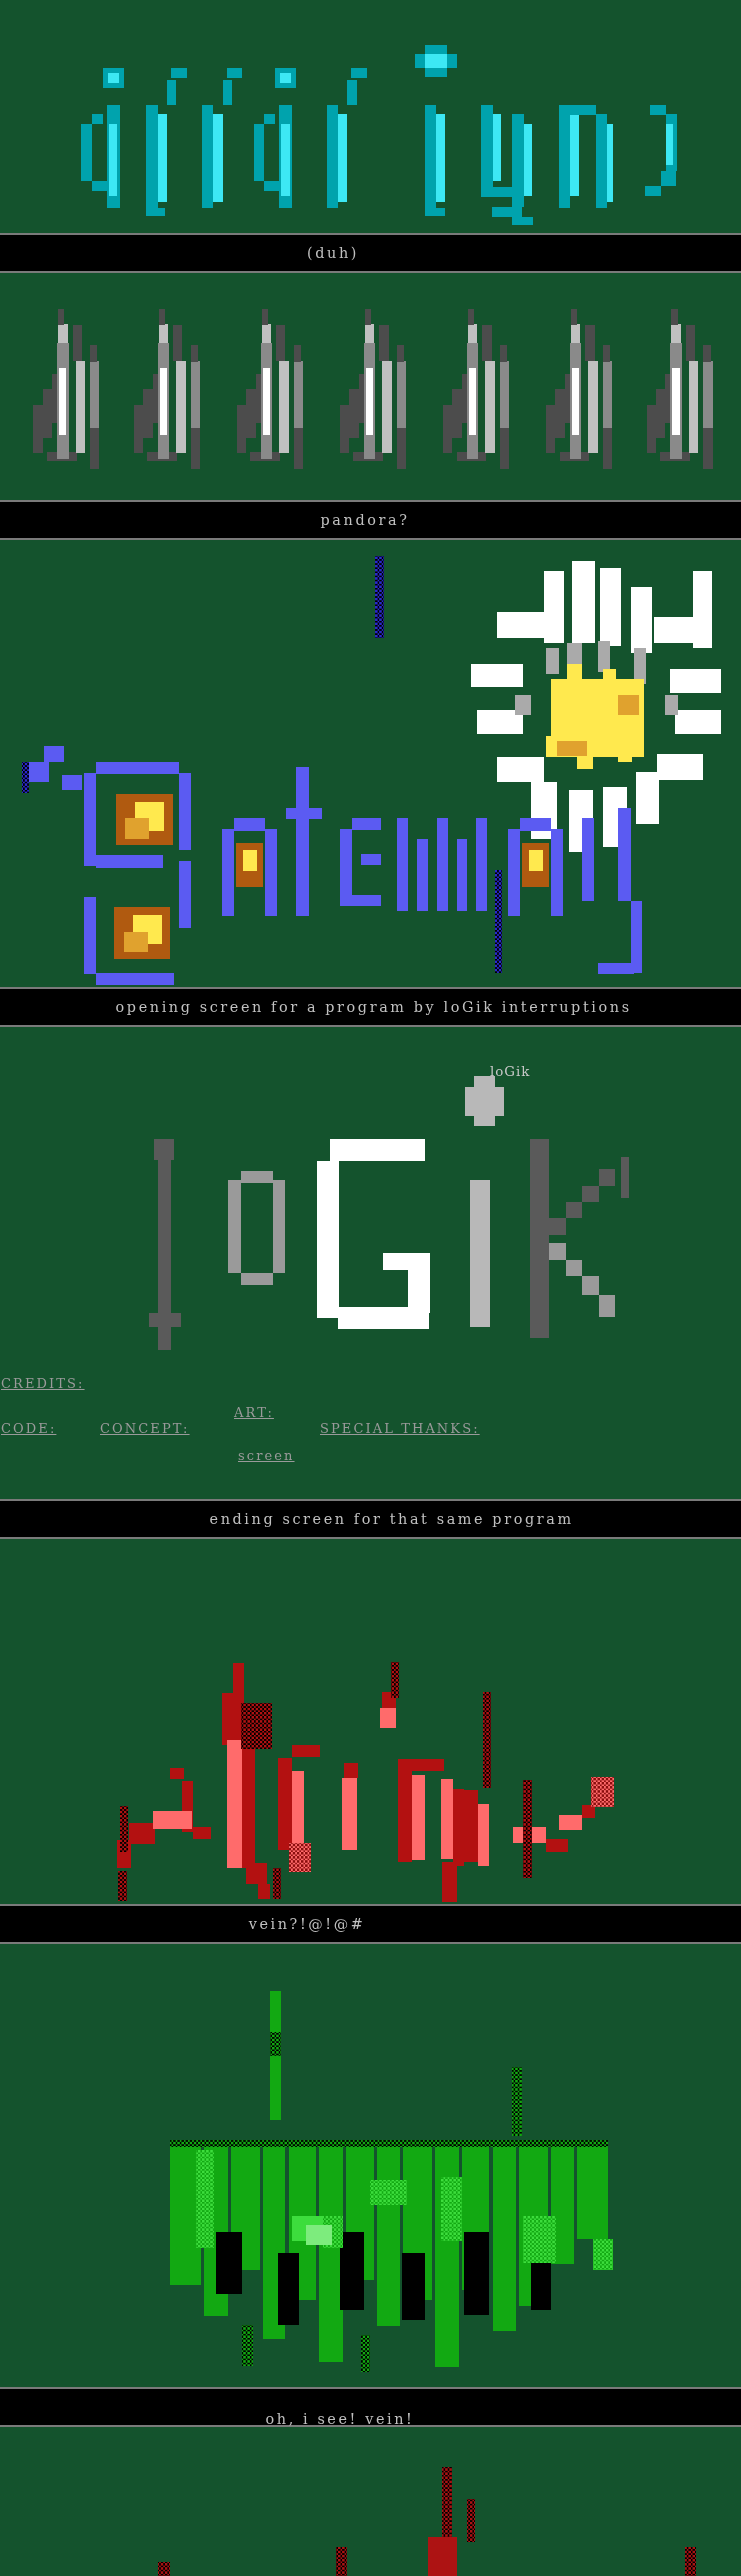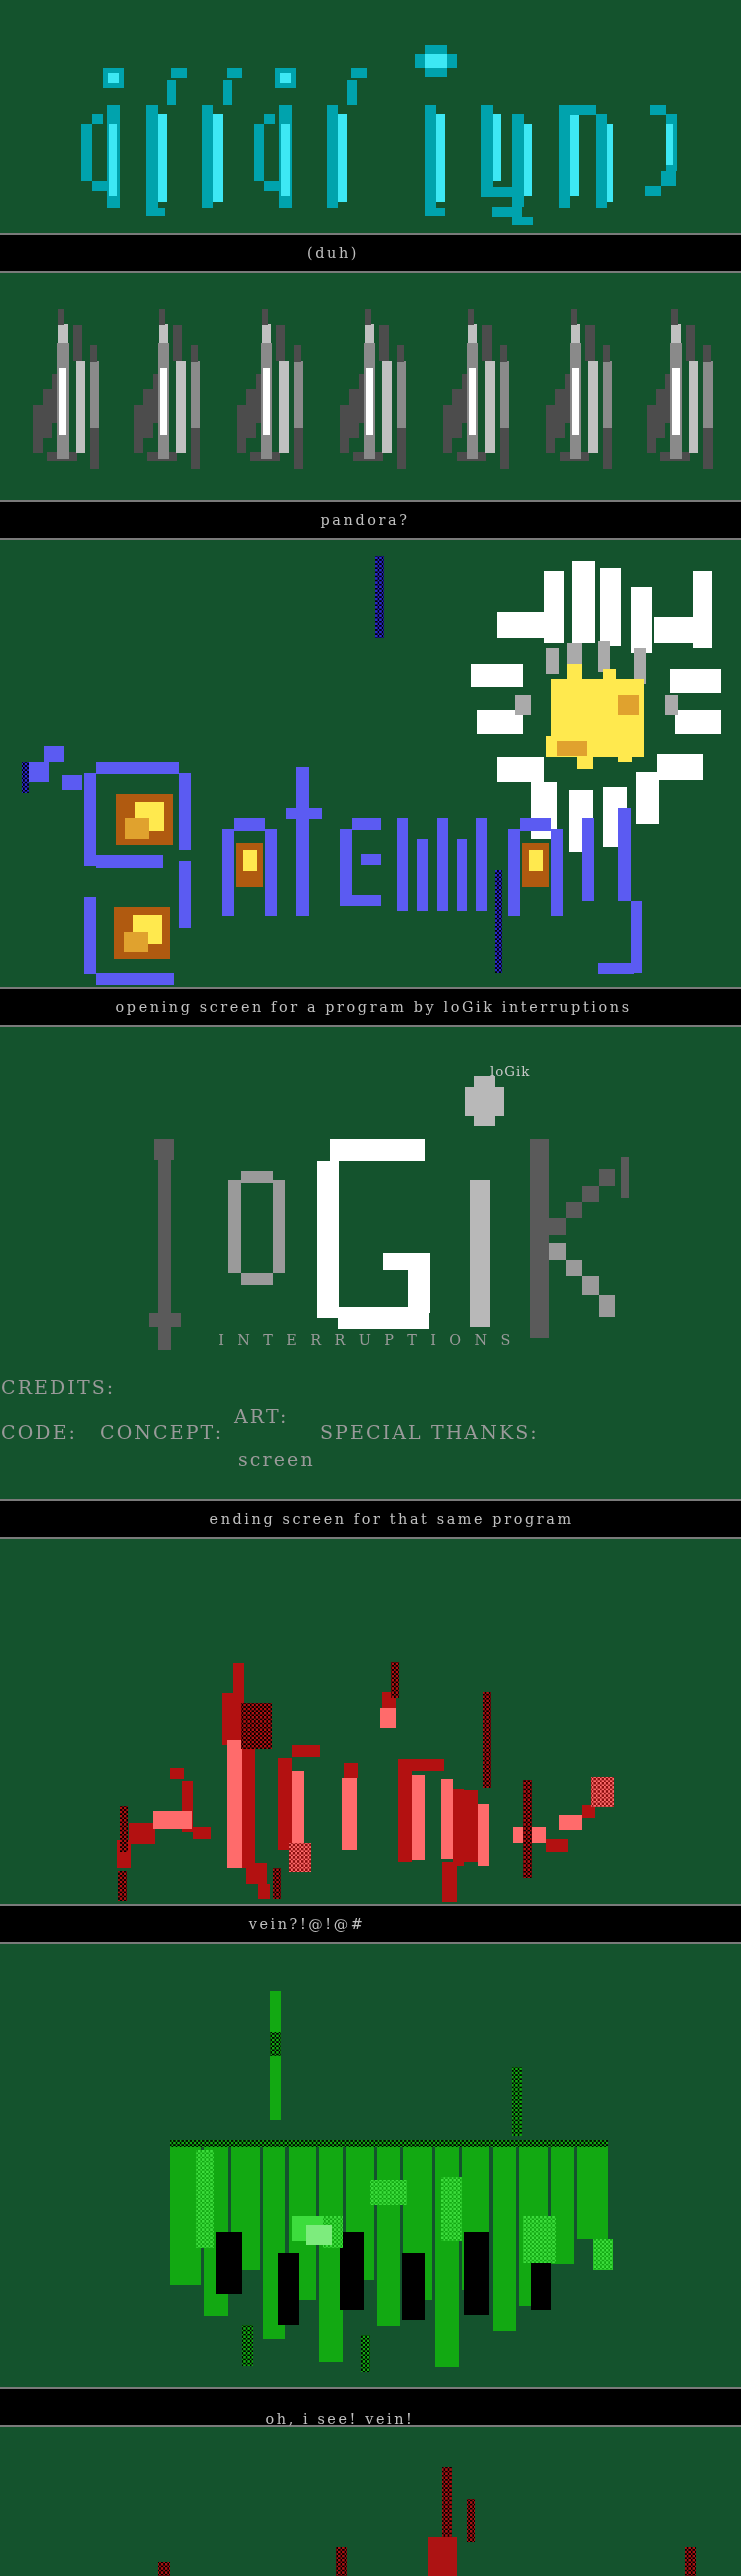--- a/index.html
+++ b/index.html
@@ -10,21 +10,21 @@
   .caption-text{color:#c0c0c0;font-size:14.4px;letter-spacing:2.6px;white-space:nowrap;}
   .sh-duh{transform:translateX(-38px);}
   .sh-pan{transform:translateX(-26px);margin-left:40px;}
   .sh-gw{transform:translateX(2.6px);}
   .sh-lg{transform:translateX(20.6px);}
   .sh-vr{transform:translateX(-64px);}
   .sh-vg{transform:translateX(-31px);margin-top:24px;}
   .ov{position:absolute;white-space:nowrap;}
   .logik-small{left:490px;top:37px;font-size:13.4px;color:#c8c8c8;letter-spacing:1px;}
   .logik-word{left:0;top:305px;width:742px;text-align:center;font-size:14.4px;letter-spacing:13.4px;color:#9a9a9a;}
-  .cred{font-size:19px;letter-spacing:2.1px;color:#9a9a9a;}
+  .cred{font-size:13px;letter-spacing:2.1px;color:#9a9a9a;text-decoration:underline;}
 </style>
 </head>
 <body>
 
 <div class="art" style="height:233px">
   <svg width="742" height="233" viewBox="0 0 1440 452" shape-rendering="crispEdges">
     <g fill="#00a3ad">
       <rect x="824" y="87" width="44" height="18"></rect>
         <rect x="806" y="105" width="80" height="27"></rect>
         <rect x="824" y="132" width="44" height="18"></rect>
@@ -256,21 +256,20 @@
         <rect x="744" y="440" width="90" height="32"></rect>
     </g>
     <g fill="#b8b8b8">
       <rect x="921" y="96" width="40" height="20"></rect>
         <rect x="903" y="116" width="76" height="56"></rect>
         <rect x="921" y="172" width="40" height="20"></rect>
         <rect x="913" y="298" width="38" height="284"></rect>
     </g>
   </svg>
   <div class="ov logik-small">loGik</div>
-  <div class="ov logik-word">INTERRUPTIONS</div>
   <div class="ov cred" style="left:1px;top:349px">CREDITS:</div>
   <div class="ov cred" style="left:1px;top:394px">CODE:</div>
   <div class="ov cred" style="left:100px;top:394px">CONCEPT:</div>
   <div class="ov cred" style="left:234px;top:378px">ART:</div>
   <div class="ov cred" style="left:320px;top:394px">SPECIAL THANKS:</div>
   <div class="ov cred" style="left:238px;top:421px">screen</div>
 </div>
 
 <section class="caption-bar">
   <div class="caption-text sh-lg">ending screen for that same program</div>

